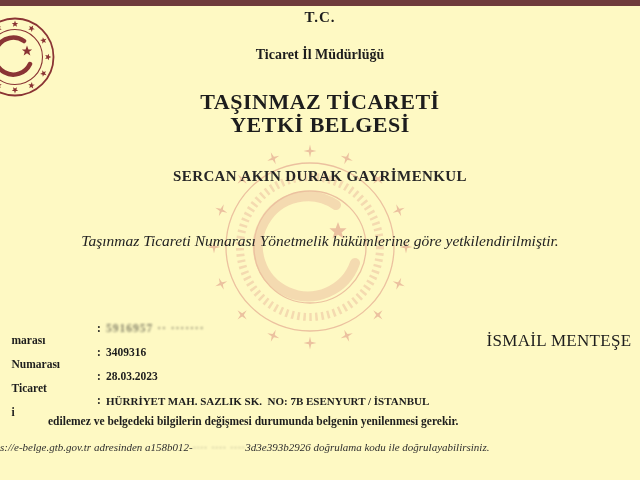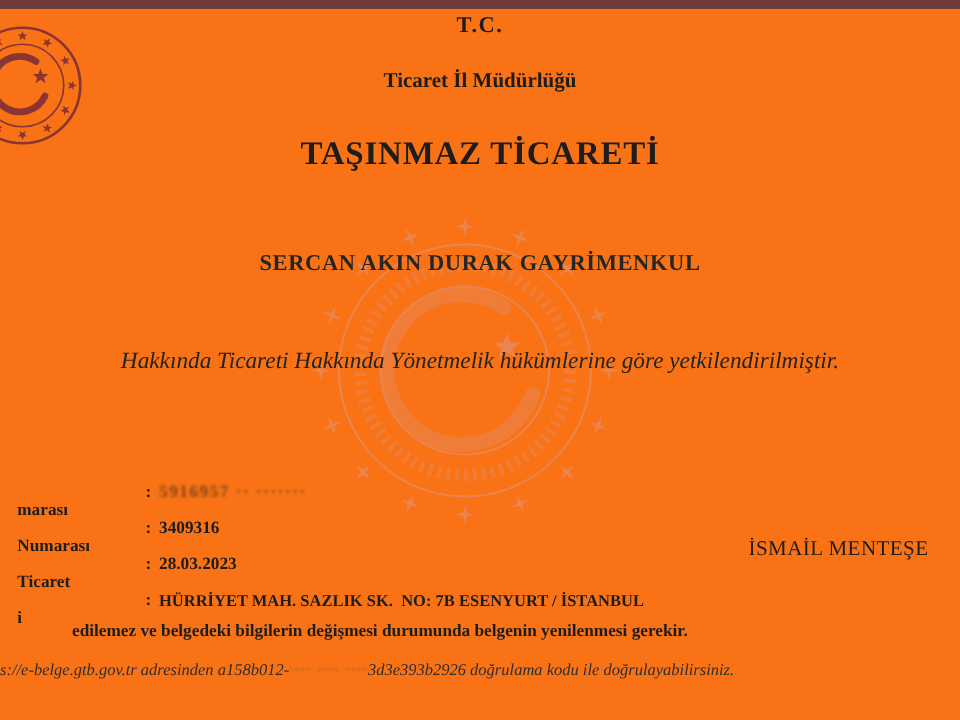--- a/index.html
+++ b/index.html
@@ -1,36 +1,36 @@
 <!DOCTYPE html>
 <html><head>
 <meta charset="utf-8">
 <style>
   html,body{margin:0;padding:0;background:#fff;}
-  #page{position:relative;width:640px;height:480px;background:#f97316;overflow:hidden;
+  #page{position:relative;width:640px;height:480px;background:#fef9c3;overflow:hidden;
         font-family:"Liberation Serif",serif;color:#1d1d1d;}
   .topbar{position:absolute;left:0;top:0;width:640px;height:6px;background:#6f3c3c;}
   .center{position:absolute;left:0;width:640px;text-align:center;line-height:1.1;}
   #hdr-tc{top:9px;font-size:15px;font-weight:bold;letter-spacing:1px;}
   #hdr-valilik{top:26px;font-size:20px;font-weight:bold;}
   #hdr-mudurluk{top:47px;font-size:14px;font-weight:bold;}
   #title1{top:90px;font-size:22px;font-weight:bold;letter-spacing:.5px;}
   #title2{top:113px;font-size:22px;font-weight:bold;letter-spacing:.5px;}
   #company{top:168px;font-size:15px;font-weight:bold;font-family:Liberation Serif, serif;
            letter-spacing:.4px;color:#262626;}
   #statement{top:232px;font-size:15.5px;font-style:italic;color:#232323;}
   .frow{position:absolute;left:0;font-weight:bold;font-size:11.5px;white-space:pre;z-index:2;}
   .frow .lbl{display:inline-block;}
   .frow .sep{position:absolute;left:97px;top:0;}
   .frow .val{position:absolute;left:106px;top:0;white-space:pre;}
   #frow0{top:322px;} #frow1{top:346px;} #frow2{top:370px;} #frow3{top:394px;}
   #frow3 .val{font-size:11px;top:1px;}
   .obsc{filter:blur(1px);opacity:.55;letter-spacing:1px;}
   #sig{position:absolute;left:480px;top:331px;width:158px;text-align:center;z-index:2;}
-  #sig .name{font-size:14px;letter-spacing:.3px;margin-top:28px;}
+  #sig .name{font-size:17px;letter-spacing:.3px;}
   #sig .role{font-size:12px;margin-top:5px;color:#2b2b2b;}
   #notice{position:absolute;left:0;top:415px;width:640px;font-size:11.5px;font-weight:bold;
           white-space:nowrap;z-index:2;padding-left:48px;}
   #verify{position:absolute;left:0;top:441px;width:532px;font-size:11px;font-style:italic;
           white-space:nowrap;color:#2e2e2e;z-index:2;}
   .txt{z-index:2;}
   #watermark{position:absolute;left:205px;top:142px;width:210px;height:210px;opacity:.55;z-index:1;}
   #seal{position:absolute;left:-26px;top:16px;width:82px;height:82px;z-index:1;}
 </style>
 </head>
@@ -91,24 +91,25 @@
     <circle r="56" fill="none" stroke="#dd9483" stroke-width="1.3"></circle>
     <circle r="70" fill="none" stroke="#dd9483" stroke-width="8" stroke-dasharray="2.5 3.5" opacity=".55"></circle>
     <path d="M 26,-42 A 50 50 0 1 0 45,16" fill="none" stroke="#dd9483" stroke-width="10" stroke-linecap="round" opacity=".55"></path>
     <use href="#wst5" transform="translate(28,-16) scale(1.8)"></use>
   </svg>
 
   <div class="center txt" id="hdr-tc">T.C.</div>
   <div class="center txt" id="hdr-mudurluk">Ticaret İl Müdürlüğü</div>
 
   <div class="center txt" id="title1">TAŞINMAZ TİCARETİ</div>
+  <div class="center txt" id="title2">YETKİ BELGESİ</div>
 
   <div class="center txt" id="company">SERCAN AKIN DURAK GAYRİMENKUL</div>
 
-  <div class="center txt" id="statement">Hakkında Ticareti Hakkında Yönetmelik hükümlerine göre yetkilendirilmiştir.</div>
+  <div class="center txt" id="statement">Taşınmaz Ticareti Numarası Yönetmelik hükümlerine göre yetkilendirilmiştir.</div>
 
   <div class="frow" id="frow0">
     <span class="lbl">marası</span>
     <span class="sep">:</span>
     <span class="val obsc"><span>5916957</span><span> ·· ·······</span></span>
   </div>
   <div class="frow" id="frow1">
     <span class="lbl">Numarası</span>
     <span class="sep">:</span>
     <span class="val">3409316</span>

